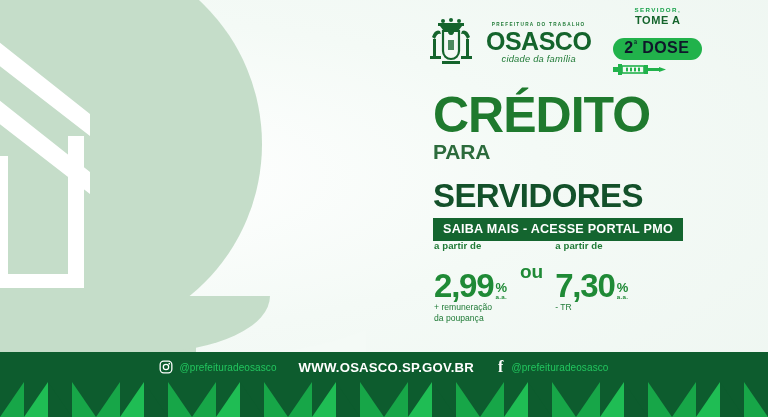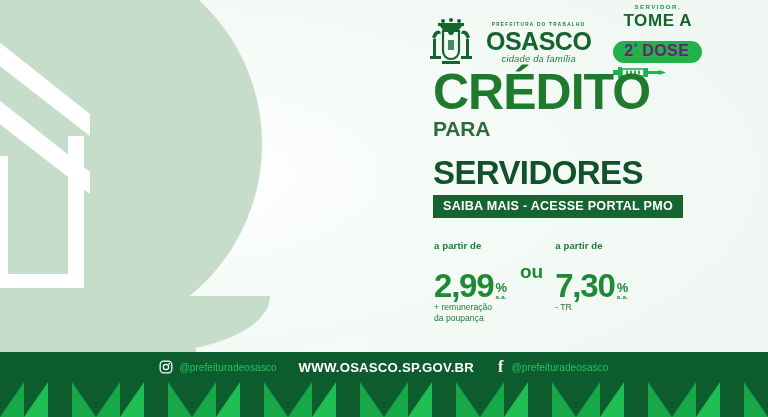--- a/index.html
+++ b/index.html
@@ -108,47 +108,47 @@
     line-height:1;
   }
   .vax-top {
     font-size:6.2px;
     font-weight:800;
     color:#18a24a;
     letter-spacing:1.4px;
     margin-bottom:1px;
   }
   .vax-mid {
-    font-size:17px;
+    font-size:11px;
     font-weight:800;
     color:#14642c;
     letter-spacing:0.6px;
     margin-bottom:12px;
   }
   .vax-pill {
     display:inline-block;
     background:#21b24b;
-    color:#701a75;
+    color:#0f172a;
     border-radius:11px;
     padding:2px 13px 3px 11px;
     font-size:16px;
     font-weight:800;
     letter-spacing:0.4px;
     line-height:1.05;
     white-space:nowrap;
   }
   .vax-pill sup { font-size:9px; vertical-align:super; }
   .syringe { margin-top:2px; width:54px; height:15px; }
   .syringe svg { width:100%; height:100%; display:block; }
 
   
   .headline {
     position:absolute;
     left:433px;
-    top:69px;
+    top:92px;
     width:300px;
   }
   .h-credito {
     font-size:50px;
     font-weight:800;
     color:#1f7a2e;
     letter-spacing:-1px;
     line-height:0.94;
   }
   .h-row2 {

